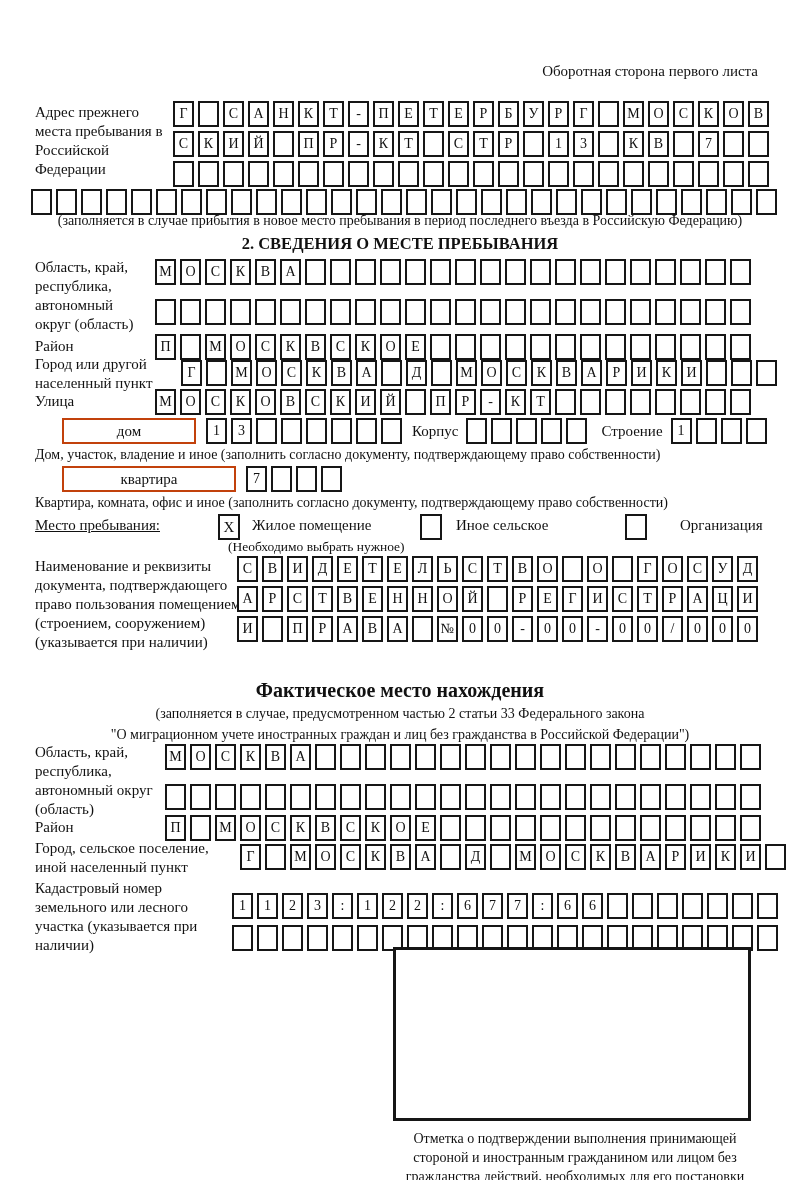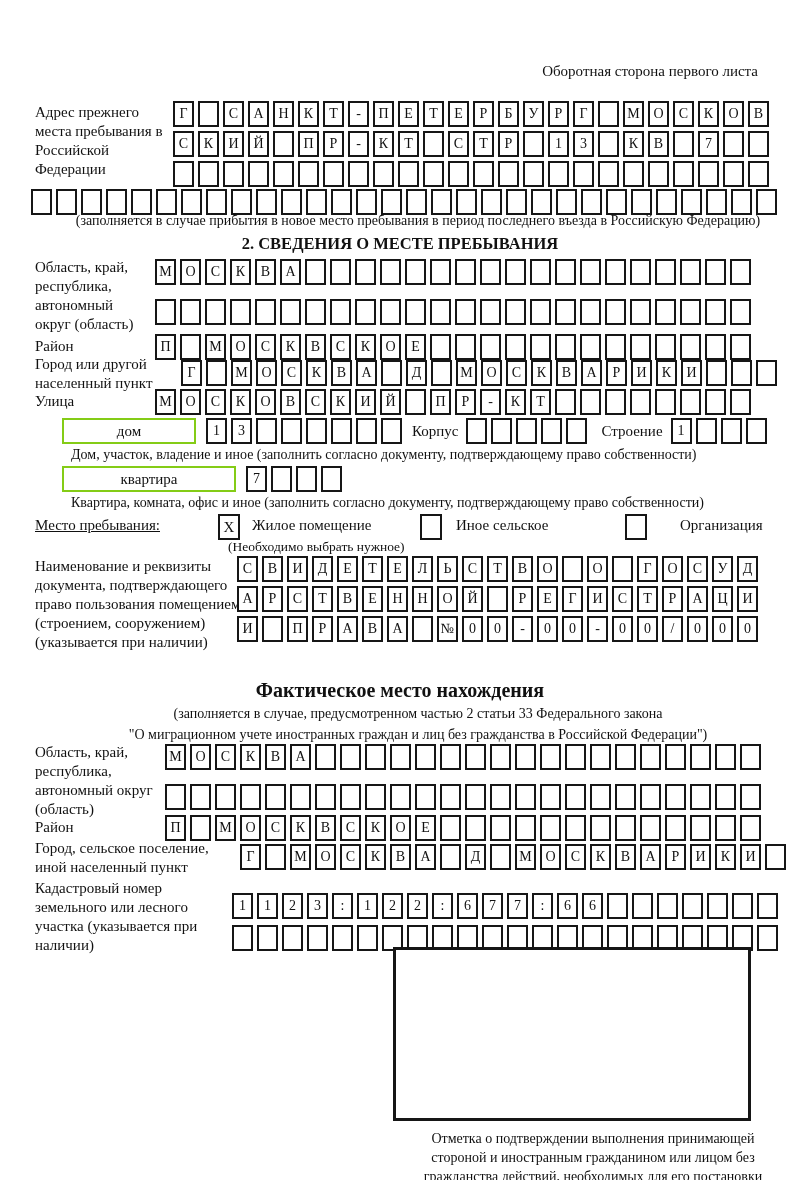--- a/index.html
+++ b/index.html
@@ -12,38 +12,38 @@
     color: #111;
     font-family: "Liberation Serif", "DejaVu Serif", serif;
     font-size: 15px;
     overflow: hidden;
     margin-top: 41px;
   }
   .abs { position: absolute; }
   .lbl { line-height: 19px; }
   .center { text-align: center; width: 800px; left: 0; }
   .bold { font-weight: bold; }
-  .note { font-size: 14px; padding-left: 36px; }
+  .note { font-size: 14px; }
   .small-note { font-size: 13.5px; }
   .cellrow { display: flex; gap: 4px; }
   .cellcol { display: flex; flex-direction: column; gap: 4px; }
   .cell {
     flex: 0 0 auto;
     width: 21px; height: 26px;
     border: 2px solid #161616;
     display: inline-flex; align-items: center; justify-content: center;
     font-size: 14px; line-height: 1; background: #fff;
   }
   .chk {
     display: inline-flex; align-items: center; justify-content: center;
     width: 22px; height: 26px; border: 2px solid #161616;
     font-size: 15px; background:#fff;
   }
   .wbox {
-    height: 26px; border: 2px solid #84cc16;
+    height: 26px; border: 2px solid #c2410c;
     display: inline-flex; align-items: center; justify-content: center;
     font-size: 15px; background:#fff;
   }
   .inline-row { display: flex; align-items: center; }
   .stamp-box { border: 3px solid #161616; background: #fff; }
 </style>
 </head>
 <body>
 
 <div class="page">

